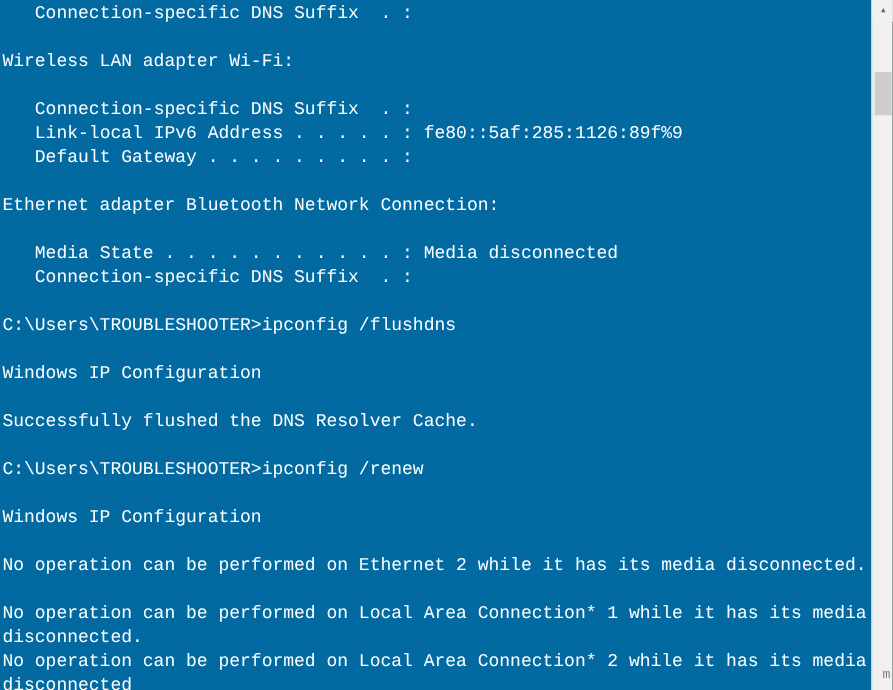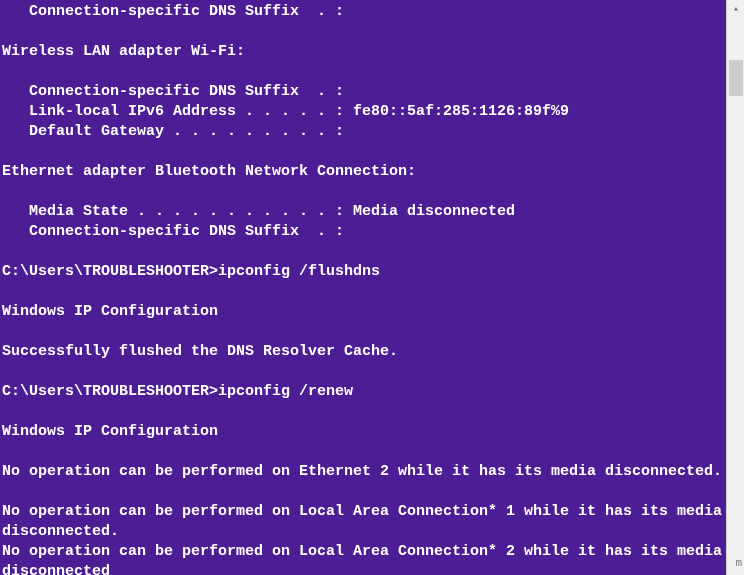--- a/index.html
+++ b/index.html
@@ -18,26 +18,25 @@
       overflow: hidden;
       position: relative;
     }
     .terminal-container {
       display: flex;
       width: 100%;
       height: 100%;
     }
     .terminal-content {
       flex: 1;
-      background: #4c1d95;
+      background: #0369a1;
       padding: 2px 0 0 2px;
       white-space: pre-wrap;
       word-break: break-all;
       overflow: hidden;
-      font-weight: bold;
     }
     .scrollbar-track {
       width: 18px;
       height: 100%;
       background: #f0f0f0;
       position: relative;
       border-left: 1px solid #d4d4d4;
     }
     .scrollbar-arrow-up {
       width: 18px;

